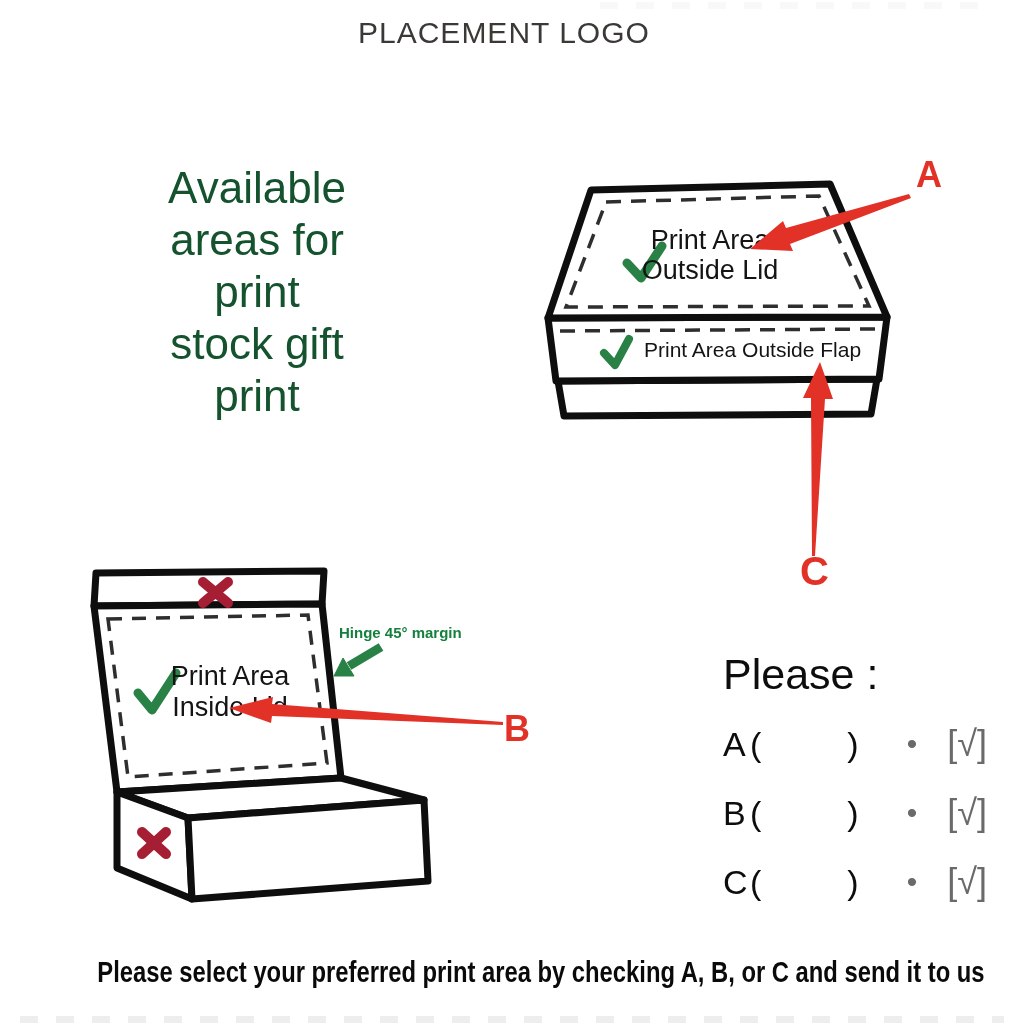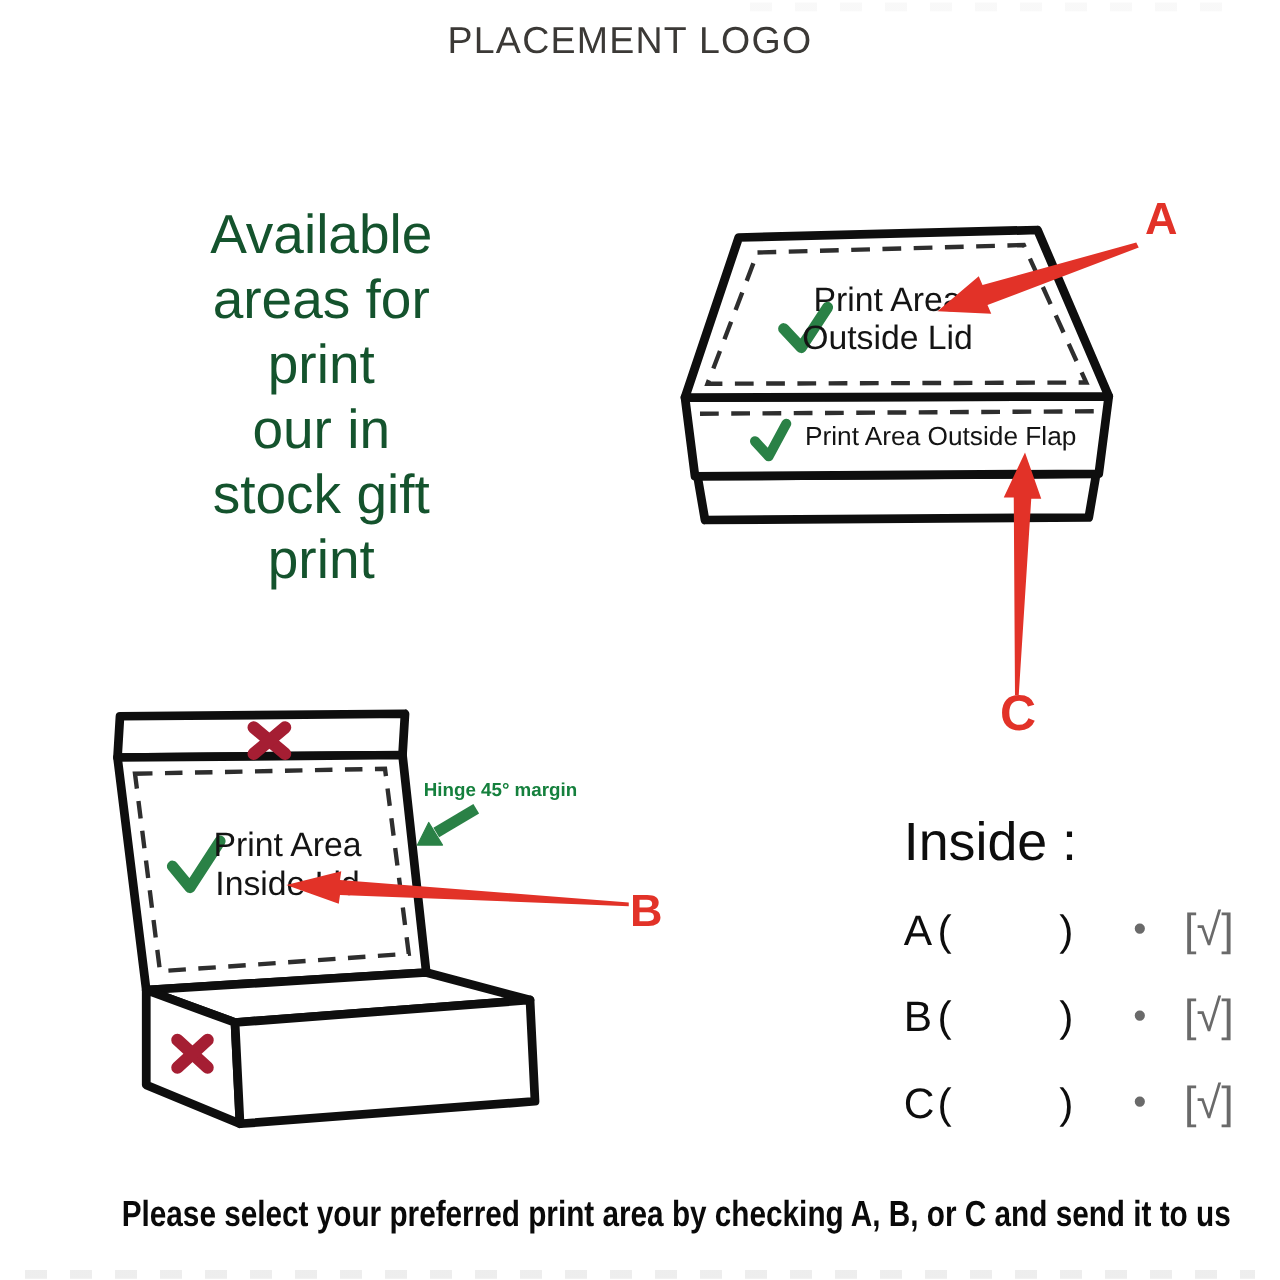--- a/index.html
+++ b/index.html
@@ -91,42 +91,41 @@
 </svg>
 
 <div class="txt title">
   <div>PLACEMENT LOGO</div>
 </div>
 
 <div class="txt intro">
   <div>Available</div>
   <div>areas for</div>
   <div>print</div>
-  <div>our in</div>
   <div>stock gift</div>
   <div>print</div>
 </div>
 
 <div class="txt lid-label-closed">
   <div>Print Area</div>
   <div>Outside Lid</div>
 </div>
 <div class="txt flap-label">Print Area Outside Flap</div>
 
 <div class="txt lid-label-open">
   <div>Print Area</div>
   <div>Inside Lid</div>
 </div>
 <div class="txt hinge-label">Hinge 45° margin</div>
 
 <div class="txt pointer pointer-a">A</div>
 <div class="txt pointer pointer-b">B</div>
 <div class="txt pointer pointer-c">C</div>
 
-<div class="txt select-heading">Inside :</div>
+<div class="txt select-heading">Please :</div>
 
 <div class="txt opt-row row-a">
   <span class="opt-letter">A</span>
   <span class="op">(</span>
   <span class="cp">)</span>
   <span class="bullet">•</span>
   <span class="bracket">[√]</span>
 </div>
 <div class="txt opt-row row-b">
   <span class="opt-letter">B</span>

